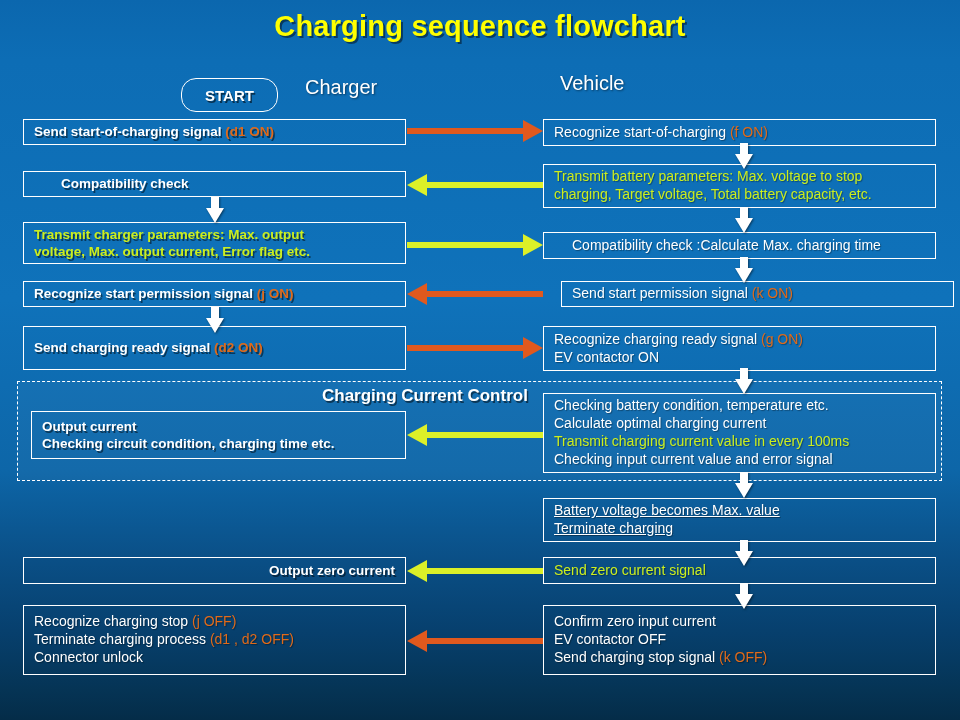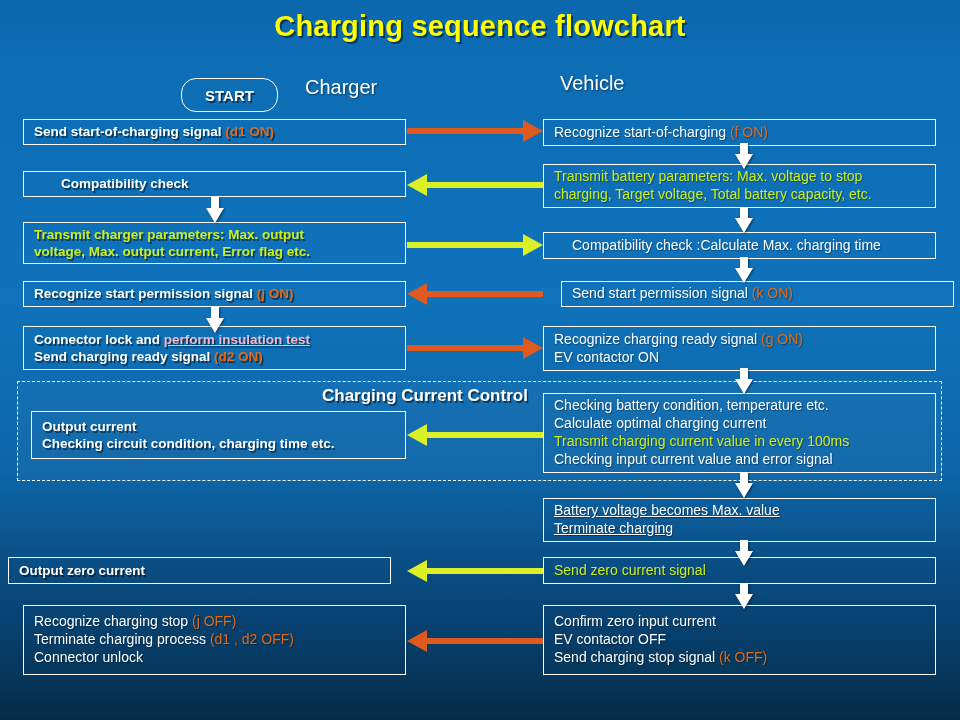--- a/index.html
+++ b/index.html
@@ -129,30 +129,29 @@
   <div class="box bold" style="left:23px;top:222px;width:383px;height:42px;">
       <div class="ln"><span class="limon">Transmit charger parameters: Max. output</span></div>
       <div class="ln"><span class="limon">voltage, Max. output current,  Error flag etc.</span></div>
     </div>
 
   <div class="box bold" style="left:23px;top:281px;width:383px;height:26px;">
       <div class="ln"><span>Recognize start permission signal  </span><span class="amber">(j ON)</span></div>
     </div>
 
   <div class="box bold" style="left:23px;top:326px;width:383px;height:44px;">
-      <div class="ln"><span>Connector lock and </span><span class="pinkul">perform insulation test</span></div>
       <div class="ln"><span>Send charging ready signal  </span><span class="amber">(d2 ON)</span></div>
     </div>
 
   <div class="box bold" style="left:31px;top:411px;width:375px;height:48px;">
       <div class="ln"><span>Output current</span></div>
       <div class="ln"><span>Checking circuit condition, charging time etc.</span></div>
     </div>
 
-  <div class="box bold" style="left:8px;top:557px;width:383px;height:27px;">
+  <div class="box bold" style="left:23px;top:557px;width:383px;height:27px;text-align:right;">
       <div class="ln"><span>Output zero current</span></div>
     </div>
 
   <div class="box thin" style="left:23px;top:605px;width:383px;height:70px;">
       <div class="ln"><span>Recognize charging stop </span><span class="amber">(j  OFF)</span></div>
       <div class="ln"><span>Terminate charging process </span><span class="amber">(d1 , d2  OFF)</span></div>
       <div class="ln"><span>Connector unlock</span></div>
     </div>
 
   <div class="box thin" style="left:543px;top:119px;width:393px;height:27px;">

